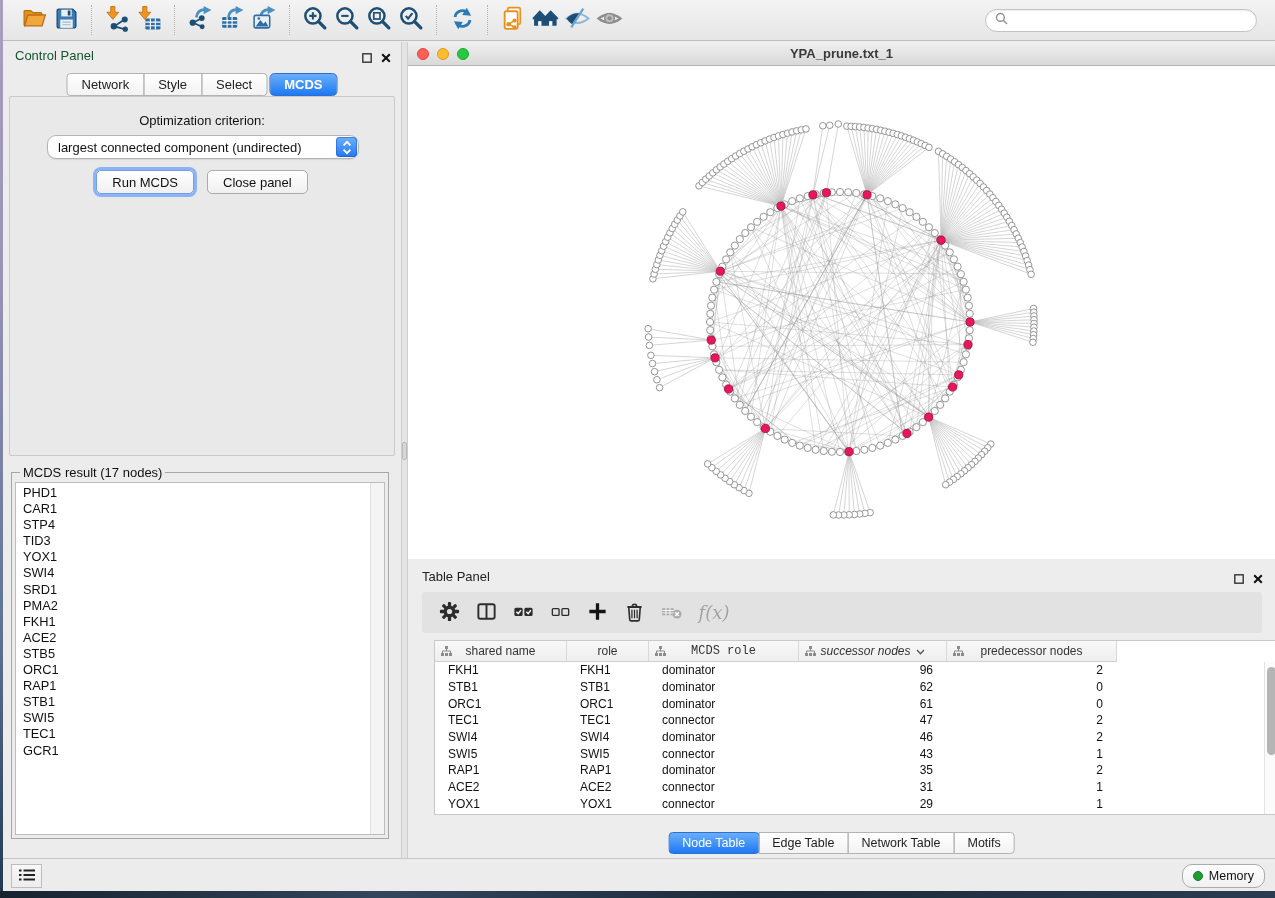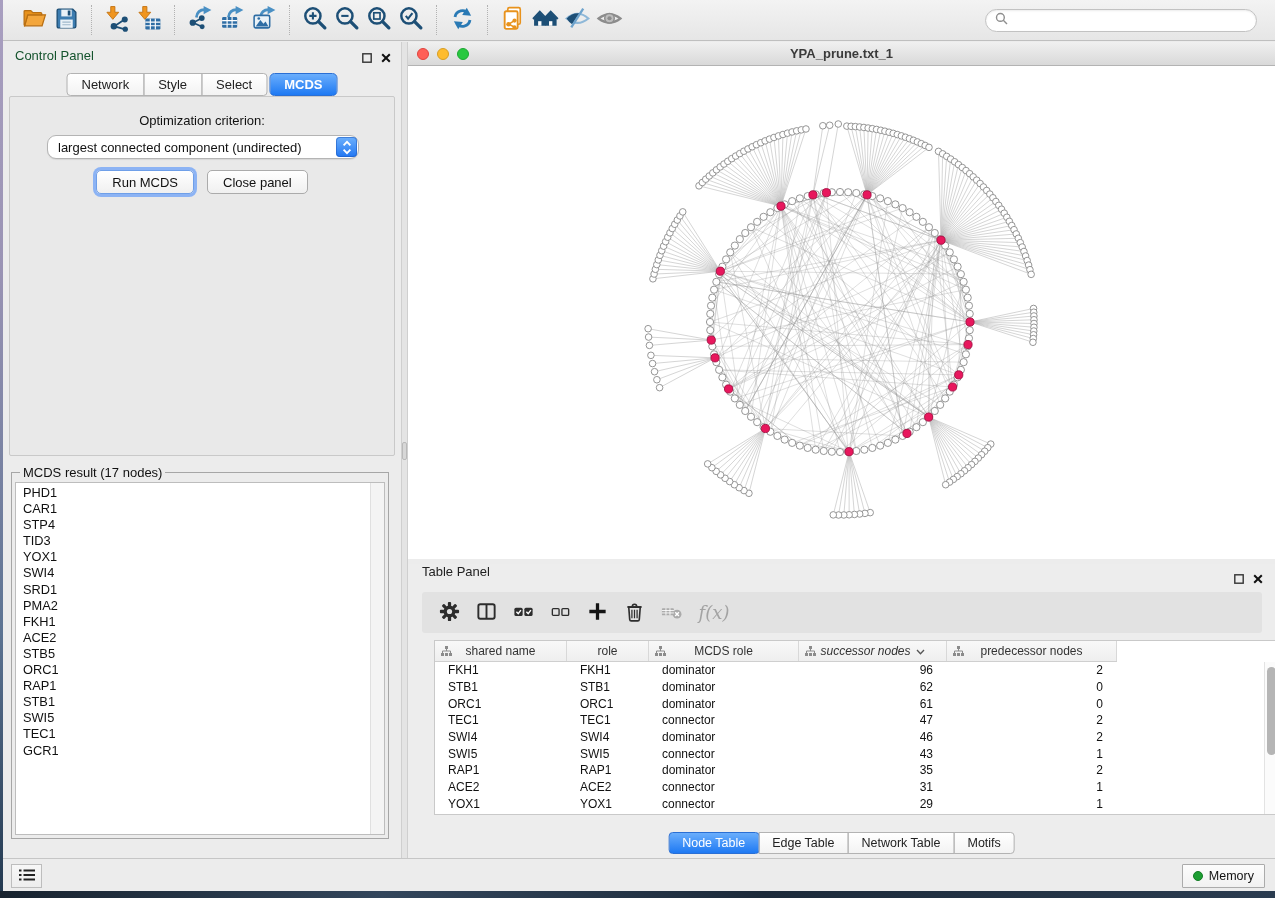--- a/index.html
+++ b/index.html
@@ -50,21 +50,21 @@
   .traffic{display:flex;gap:8px;margin-left:9px}
   .light{width:12px;height:12px;border-radius:50%}
   .light.red{background:#ff5f57;border:1px solid #e0443e}
   .light.yellow{background:#febc2e;border:1px solid #d89e24}
   .light.green{background:#28c840;border:1px solid #1da833}
   .net-title{position:absolute;left:0;width:100%;text-align:center;font-size:13px;font-weight:bold;color:#3a3a3a}
   .net-canvas{position:absolute;left:0;top:24px;width:867px;height:493px;background:#fff}
 
   
   .table-panel{position:absolute;left:405px;top:564px;width:867px;height:294px;background:#ededed}
-  .tp-titlebar{position:absolute;left:0;top:0;width:100%;height:24px;display:flex;align-items:flex-start;font-size:13px;color:#222;padding-left:14px}
+  .tp-titlebar{position:absolute;left:0;top:0;width:100%;height:24px;display:flex;align-items:center;font-size:13px;color:#222;padding-left:14px}
   .tp-winbtns{position:absolute;right:12px;top:6px;display:flex;gap:9px;align-items:center}
   .tp-toolbar{position:absolute;left:14px;top:28px;width:840px;height:41px;background:#e2e2e2;border-radius:3px;display:flex;align-items:center;padding-left:12px;gap:7px}
   .tp-icon{width:30px;height:30px;display:flex;align-items:center;justify-content:center;background:transparent;border:none}
   .fx{font-family:"DejaVu Serif","Liberation Serif",serif;font-style:italic;font-size:18px;color:#a3a3a3}
   .tbl{position:absolute;left:26px;top:76px;width:845px;height:175px;background:#fff;border:1px solid #c9c9c9}
   .tbl-header{position:absolute;left:0;top:0;height:21px;display:flex;background:linear-gradient(#f8f8f8,#eeeeee);border-bottom:1px solid #cfcfcf}
   .th{position:relative;display:flex;align-items:center;justify-content:center;font-size:12px;color:#333;border-right:1px solid #d8d8d8;gap:5px}
   .th .tree{position:absolute;left:6px;top:5px}
   .trow{display:flex;height:16.7px;align-items:center}
   .td{font-size:12px;color:#111;overflow:hidden;white-space:nowrap}
@@ -74,21 +74,21 @@
   .tbl-thumb{position:absolute;left:2px;top:5px;width:9px;height:88px;background:#b5b5b5;border-radius:5px}
   .ttabs{position:absolute;left:50%;transform:translateX(-50%);top:268px;display:flex;height:22px}
   .ttab{font-size:12.5px;color:#222;background:linear-gradient(#fff,#f3f3f3);border:1px solid #b3b3b3;padding:0 13px;display:flex;align-items:center;margin-left:-1px}
   .ttab:first-child{margin-left:0;border-radius:4px 0 0 4px}
   .ttab:last-child{border-radius:0 4px 4px 0}
   .ttab.active{background:linear-gradient(#6aaefc,#1e79f3);border:1px solid #2a6fd4;color:#fff;border-radius:4px}
 
   
   .status-bar{position:absolute;left:0;top:858px;width:1272px;height:33px;background:#ececec;border-top:1px solid #c6c6c6}
   .status-left-btn{position:absolute;left:8px;top:5px;width:31px;height:24px;background:linear-gradient(#f7f7f7,#ededed);border:1px solid #bdbdbd;display:flex;align-items:center;justify-content:center}
-  .memory-btn{position:absolute;right:10px;top:5px;height:24px;padding:0 10px;background:linear-gradient(#fdfdfd,#f1f1f1);border:1px solid #ababab;border-radius:1px;display:flex;align-items:center;gap:6px;font-size:12.5px;color:#111}
+  .memory-btn{position:absolute;right:10px;top:5px;height:24px;padding:0 10px;background:linear-gradient(#fdfdfd,#f1f1f1);border:1px solid #ababab;border-radius:10px;display:flex;align-items:center;gap:6px;font-size:12.5px;color:#111}
   .mem-dot{width:10px;height:10px;border-radius:50%;background:#1d9e33;border:1px solid #157d27}
 </style>
 </head>
 <body>
 
 <div class="wall-left"></div>
 <div class="wall-bottom"></div>
 
 <div class="app">
 
@@ -1015,21 +1015,21 @@
                 <rect x="4" y="7" width="3" height="3"></rect>
                 <rect x="8" y="7" width="3" height="3"></rect>
               </g>
               <path d="M5.5 3 V5 M1.5 7 V5 H9.5 V7" stroke="#8b8b8b" fill="none" stroke-width="1"></path>
             </svg>
             <span>shared name</span>
           </div>
           <div class="th" style="width: 82px;">
             <span>role</span>
           </div>
-          <div class="th" style="width: 150px;">
+          <div class="th" style="width: 150px; font-family: Liberation Mono, monospace;">
             <svg class="tree" width="11" height="11" viewBox="0 0 11 11">
               <g fill="#8b8b8b">
                 <rect x="4" y="0" width="3" height="3"></rect>
                 <rect x="0" y="7" width="3" height="3"></rect>
                 <rect x="4" y="7" width="3" height="3"></rect>
                 <rect x="8" y="7" width="3" height="3"></rect>
               </g>
               <path d="M5.5 3 V5 M1.5 7 V5 H9.5 V7" stroke="#8b8b8b" fill="none" stroke-width="1"></path>
             </svg>
             <span>MCDS role</span>

